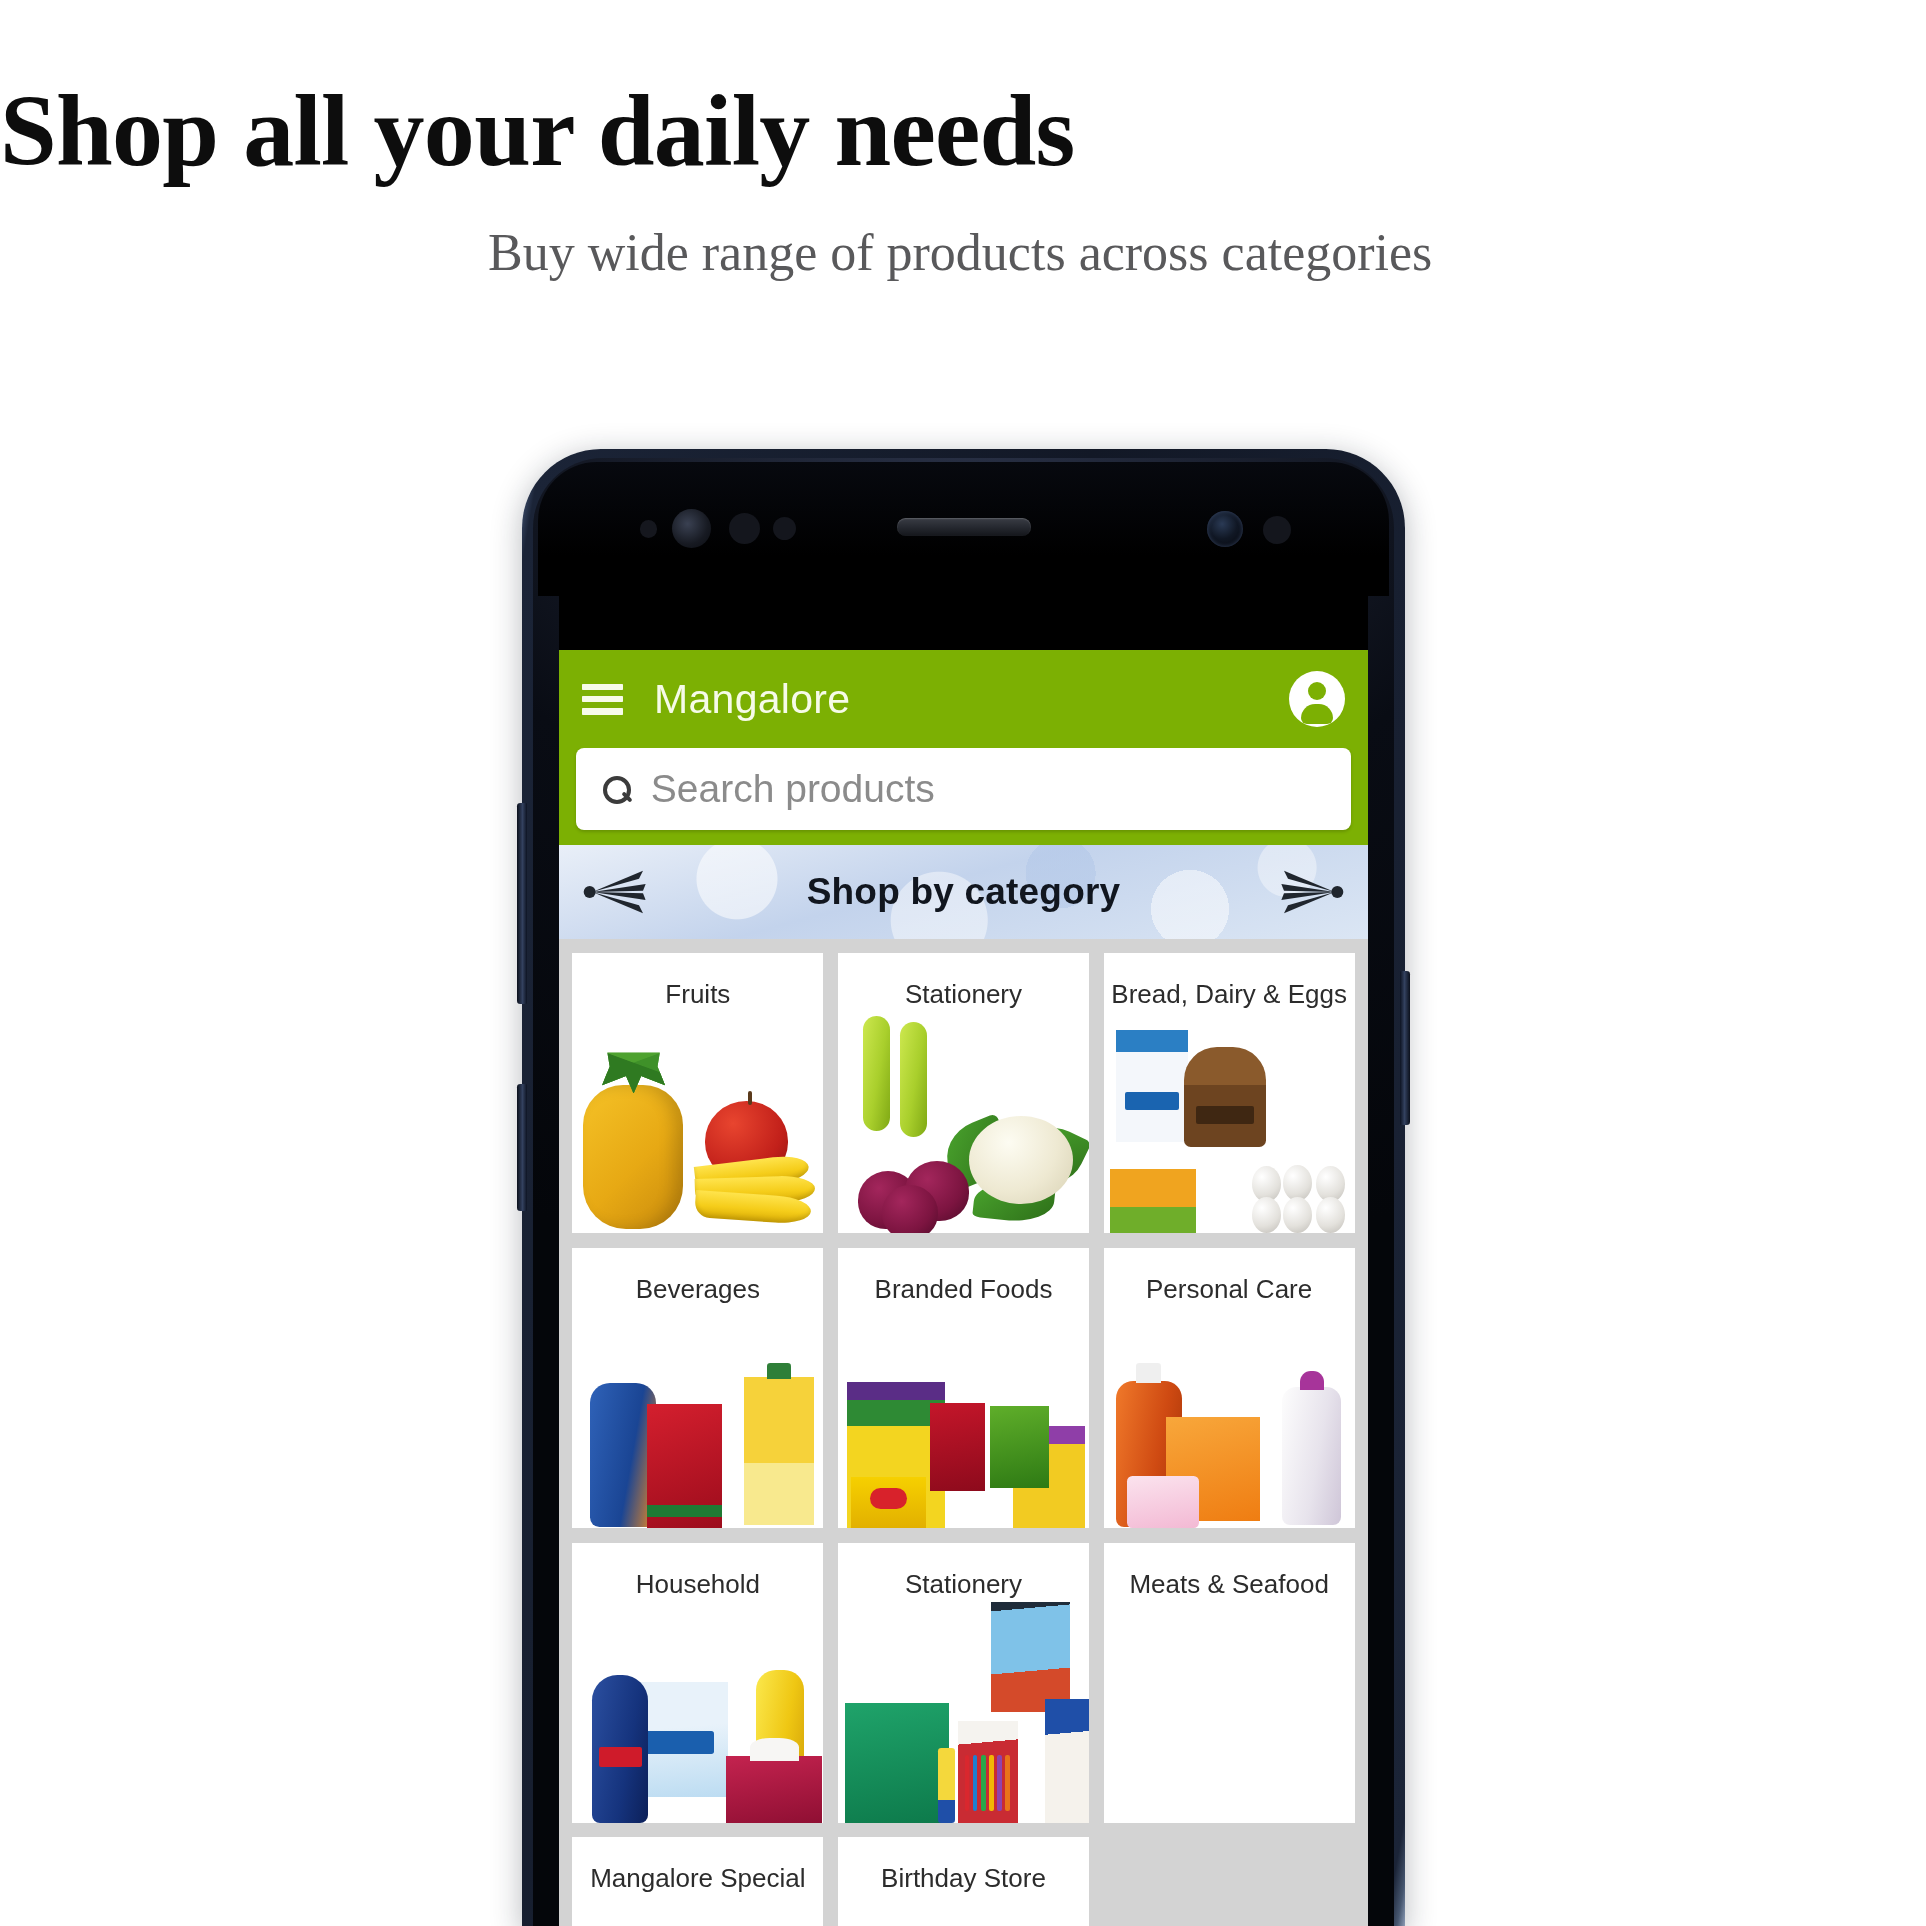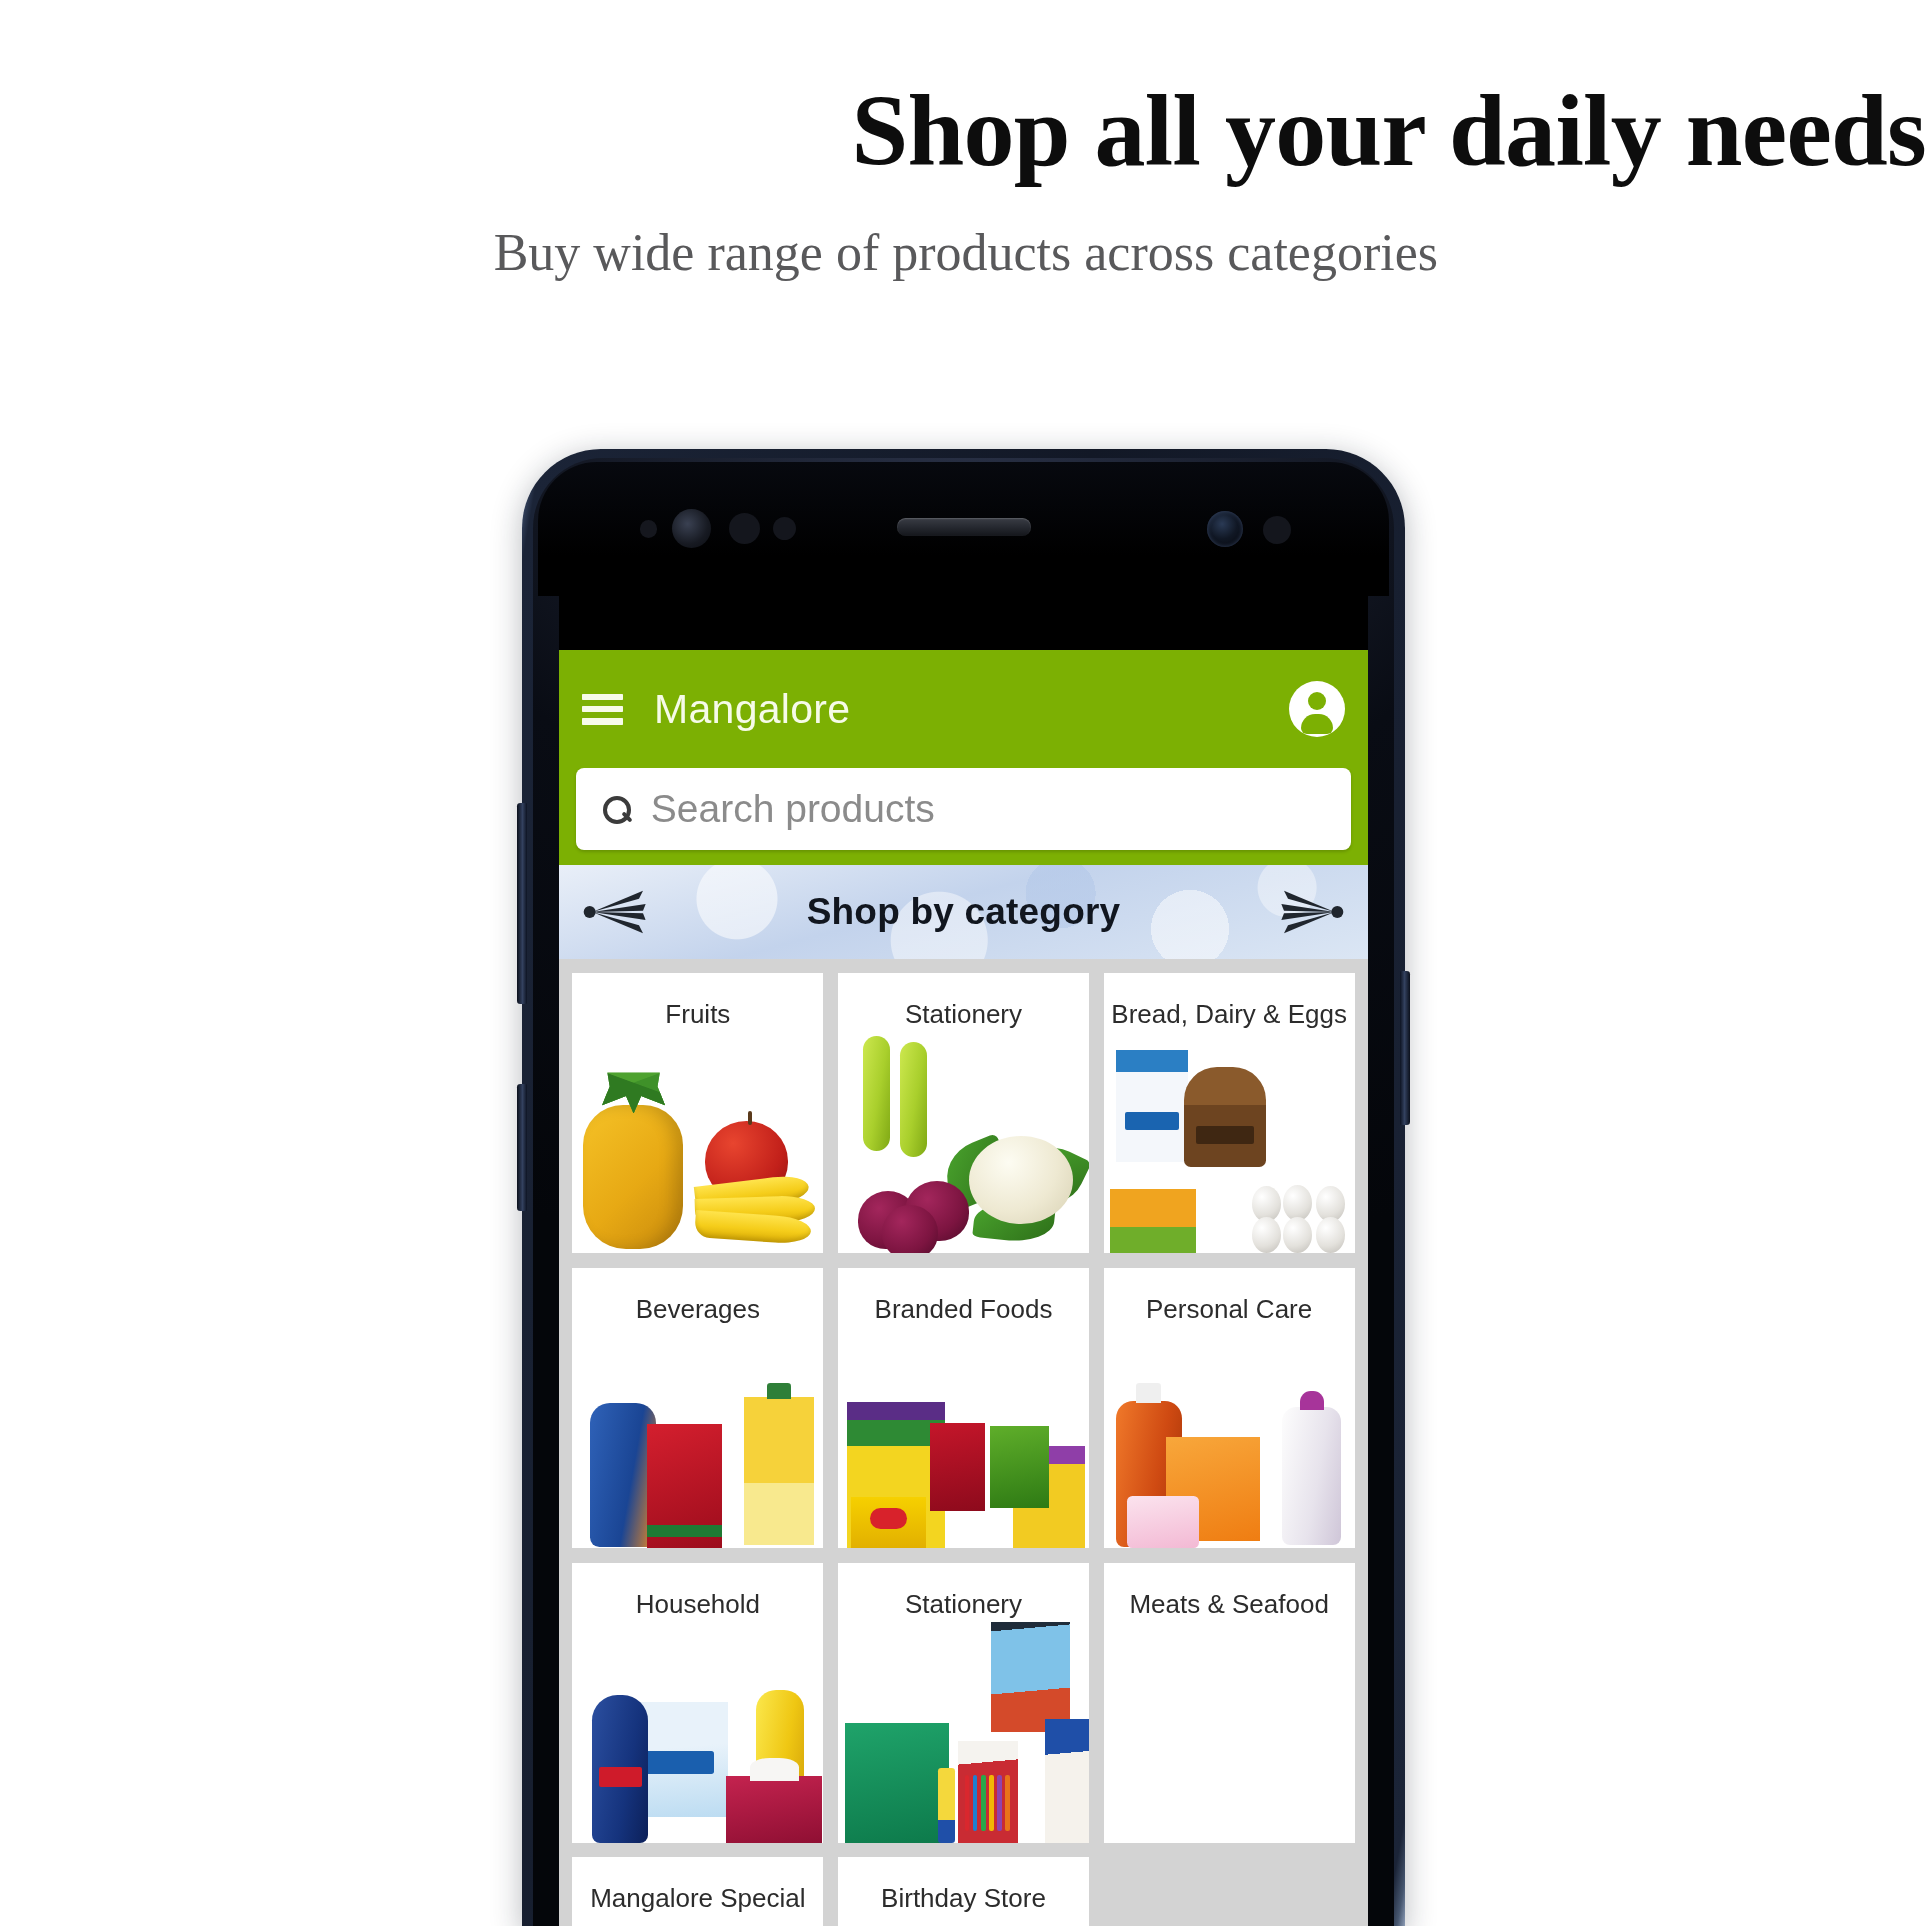--- a/index.html
+++ b/index.html
@@ -10,21 +10,21 @@
     font-family:"Liberation Sans", sans-serif;
     overflow:hidden;
     position:relative;
   }
 
   
   .hero {
     position:absolute;
     top:0; left:0; width:1926px;
     padding-top:79px;
-    text-align:right;
+    text-align:left;
   }
   .hero-title {
     font-family:"Liberation Serif", serif;
     font-weight:700;
     font-size:102px;
     line-height:1.02;
     letter-spacing:-0.7px;
     color:#0d0d0d;
   }
   .hero-sub {
@@ -115,21 +115,21 @@
     overflow:hidden;
   }
 
   
   .status-strip { height:62px; background:#000; }
 
   
   .appbar {
     background:#7cb003;
     padding:0 23px;
-    height:118px;
+    height:98px;
     display:flex;
     align-items:center;
     gap:31px;
     position:relative;
   }
   .hamburger {
     width:41px; height:31px;
     display:flex; flex-direction:column; justify-content:space-between;
     flex:none; cursor:pointer;
   }

